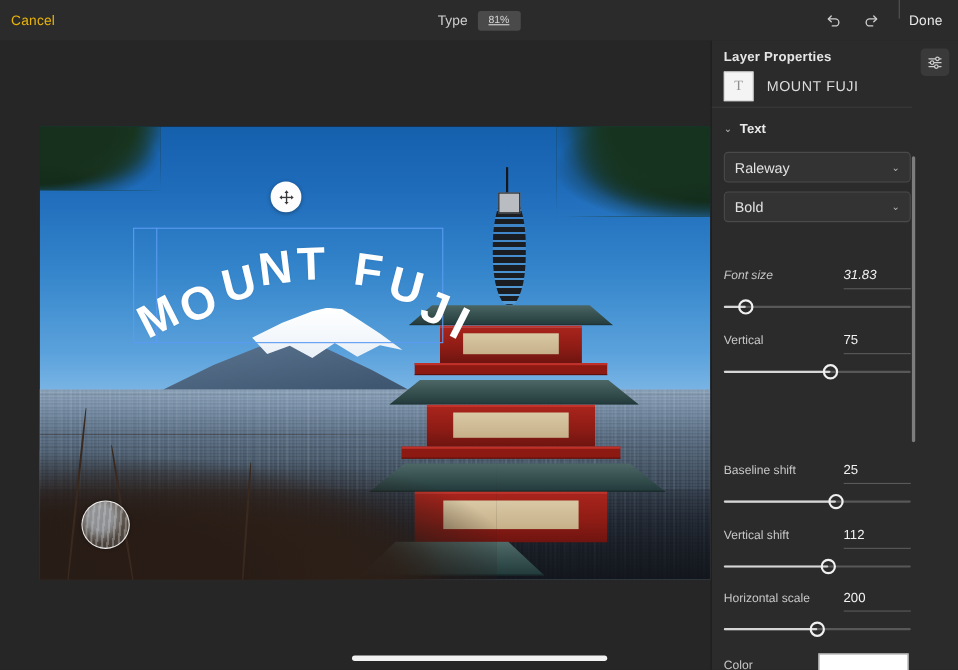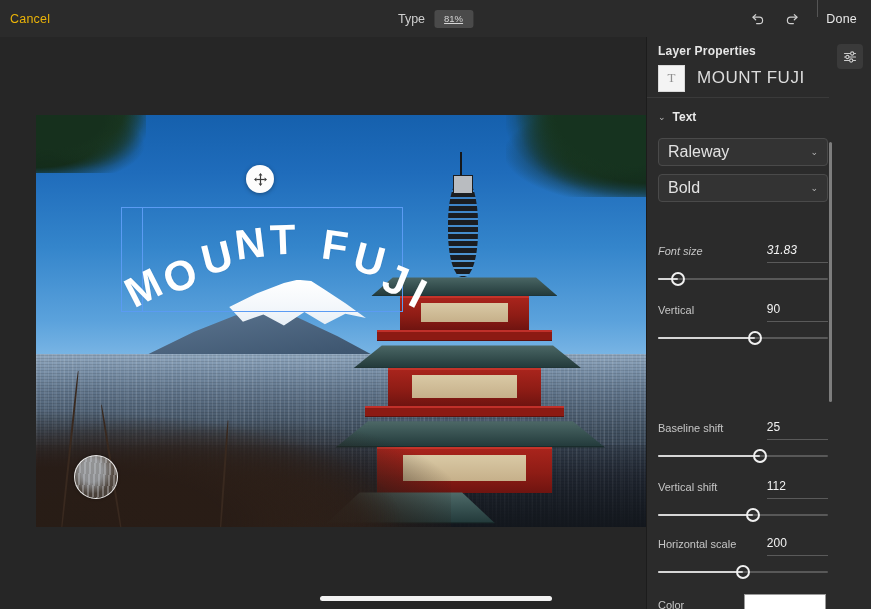--- a/index.html
+++ b/index.html
@@ -218,21 +218,21 @@
   #layer-row {
     position: absolute; left: 11px; top: 27px; width: 165px; height: 28px;
     display: flex; align-items: center; gap: 12px; cursor: pointer;
   }
   #layer-thumb {
     width: 27px; height: 27px; background: #f4f4f4;
     border: 1px solid #d9d9d9; display: flex; align-items: center;
     justify-content: center; color: #8f8f8f; font-size: 13px;
     font-family: "Liberation Serif", serif;
   }
-  #layer-name { font-size: 17px; color: #dcdcdc; letter-spacing: .5px; }
+  #layer-name { font-size: 13px; color: #dcdcdc; letter-spacing: .5px; }
   #panel-toggle {
     position: absolute; right: 8px; top: 7px; width: 26px; height: 25px;
     background: #3a3a3a; border-radius: 4px;
     display: flex; align-items: center; justify-content: center; cursor: pointer;
   }
   #panel-sep {
     position: absolute; left: 0; top: 60px; width: 182px; height: 1px;
     background: #3a3a3a;
   }
 
@@ -246,21 +246,21 @@
 
   #scroll-body {
     position: absolute; left: 0; top: 96px; width: 225px; height: 476px;
   }
   .dropdown {
     position: absolute; left: 11px; width: 170px; height: 28px;
     background: #333333; border: 1px solid #4a4a4a; border-radius: 4px;
     display: flex; align-items: center; padding: 0 9px;
     cursor: pointer;
   }
-  .dropdown .dd-text { font-size: 16px; color: #e2e2e2; flex: 1; }
+  .dropdown .dd-text { font-size: 13px; color: #e2e2e2; flex: 1; }
   .dropdown .dd-chev { color: #b6b6b6; font-size: 9px; }
 
   .slider-row { position: absolute; left: 11px; width: 170px; height: 58px; }
   .sr-label {
     position: absolute; left: 0; top: 0; font-size: 11px; color: #c6c6c6;
   }
   .sr-value {
     position: absolute; left: 64%; top: -2px; font-size: 12px; color: #f2f2f2;
   }
   .sr-underline {
@@ -443,21 +443,21 @@
         <span class="sr-label">Font size</span>
         <span class="sr-value">31.83</span>
         <div class="sr-underline"></div>
         <div class="sr-track"></div>
         <div class="sr-fill" style="width:12%;"></div>
         <div class="sr-thumb" style="left:12%;"></div>
       </div>
 
       <div class="slider-row" style="top:171px;">
         <span class="sr-label">Vertical</span>
-        <span class="sr-value">90</span>
+        <span class="sr-value">75</span>
         <div class="sr-underline"></div>
         <div class="sr-track"></div>
         <div class="sr-fill" style="width:57%;"></div>
         <div class="sr-thumb" style="left:57%;"></div>
       </div>
 
 
       <div class="slider-row" style="top:289px;">
         <span class="sr-label">Baseline shift</span>
         <span class="sr-value">25</span>

